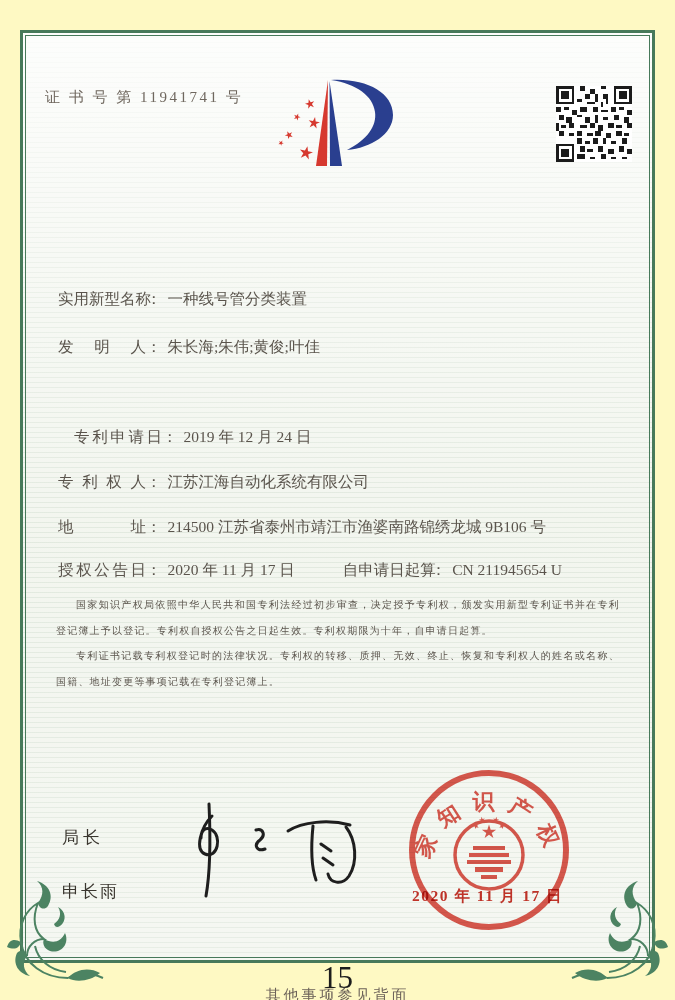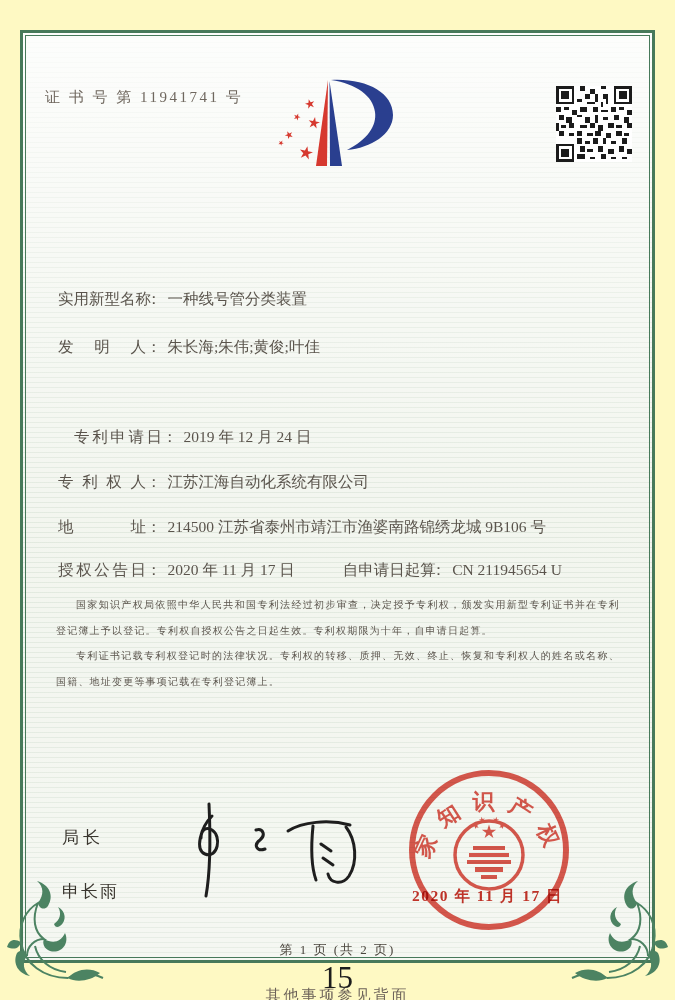--- a/index.html
+++ b/index.html
@@ -209,17 +209,16 @@
           <path d="M69 100 h44 v4 h-44 z"></path>
           <path d="M77 107 h28 v5 h-28 z"></path>
           <path d="M83 115 h16 v4 h-16 z"></path>
         </g>
       </g>
     </g>
   </svg>
 
   <div class="abs seal-date">2020 年 11 月 17 日</div>
 
-  <div class="abs pageinfo">第 1 页 (共 2 页)</div>
   <div class="abs sheetnum">15</div>
   <div class="abs backnote">其他事项参见背面</div>
 
 </div>
 
 </body></html>

